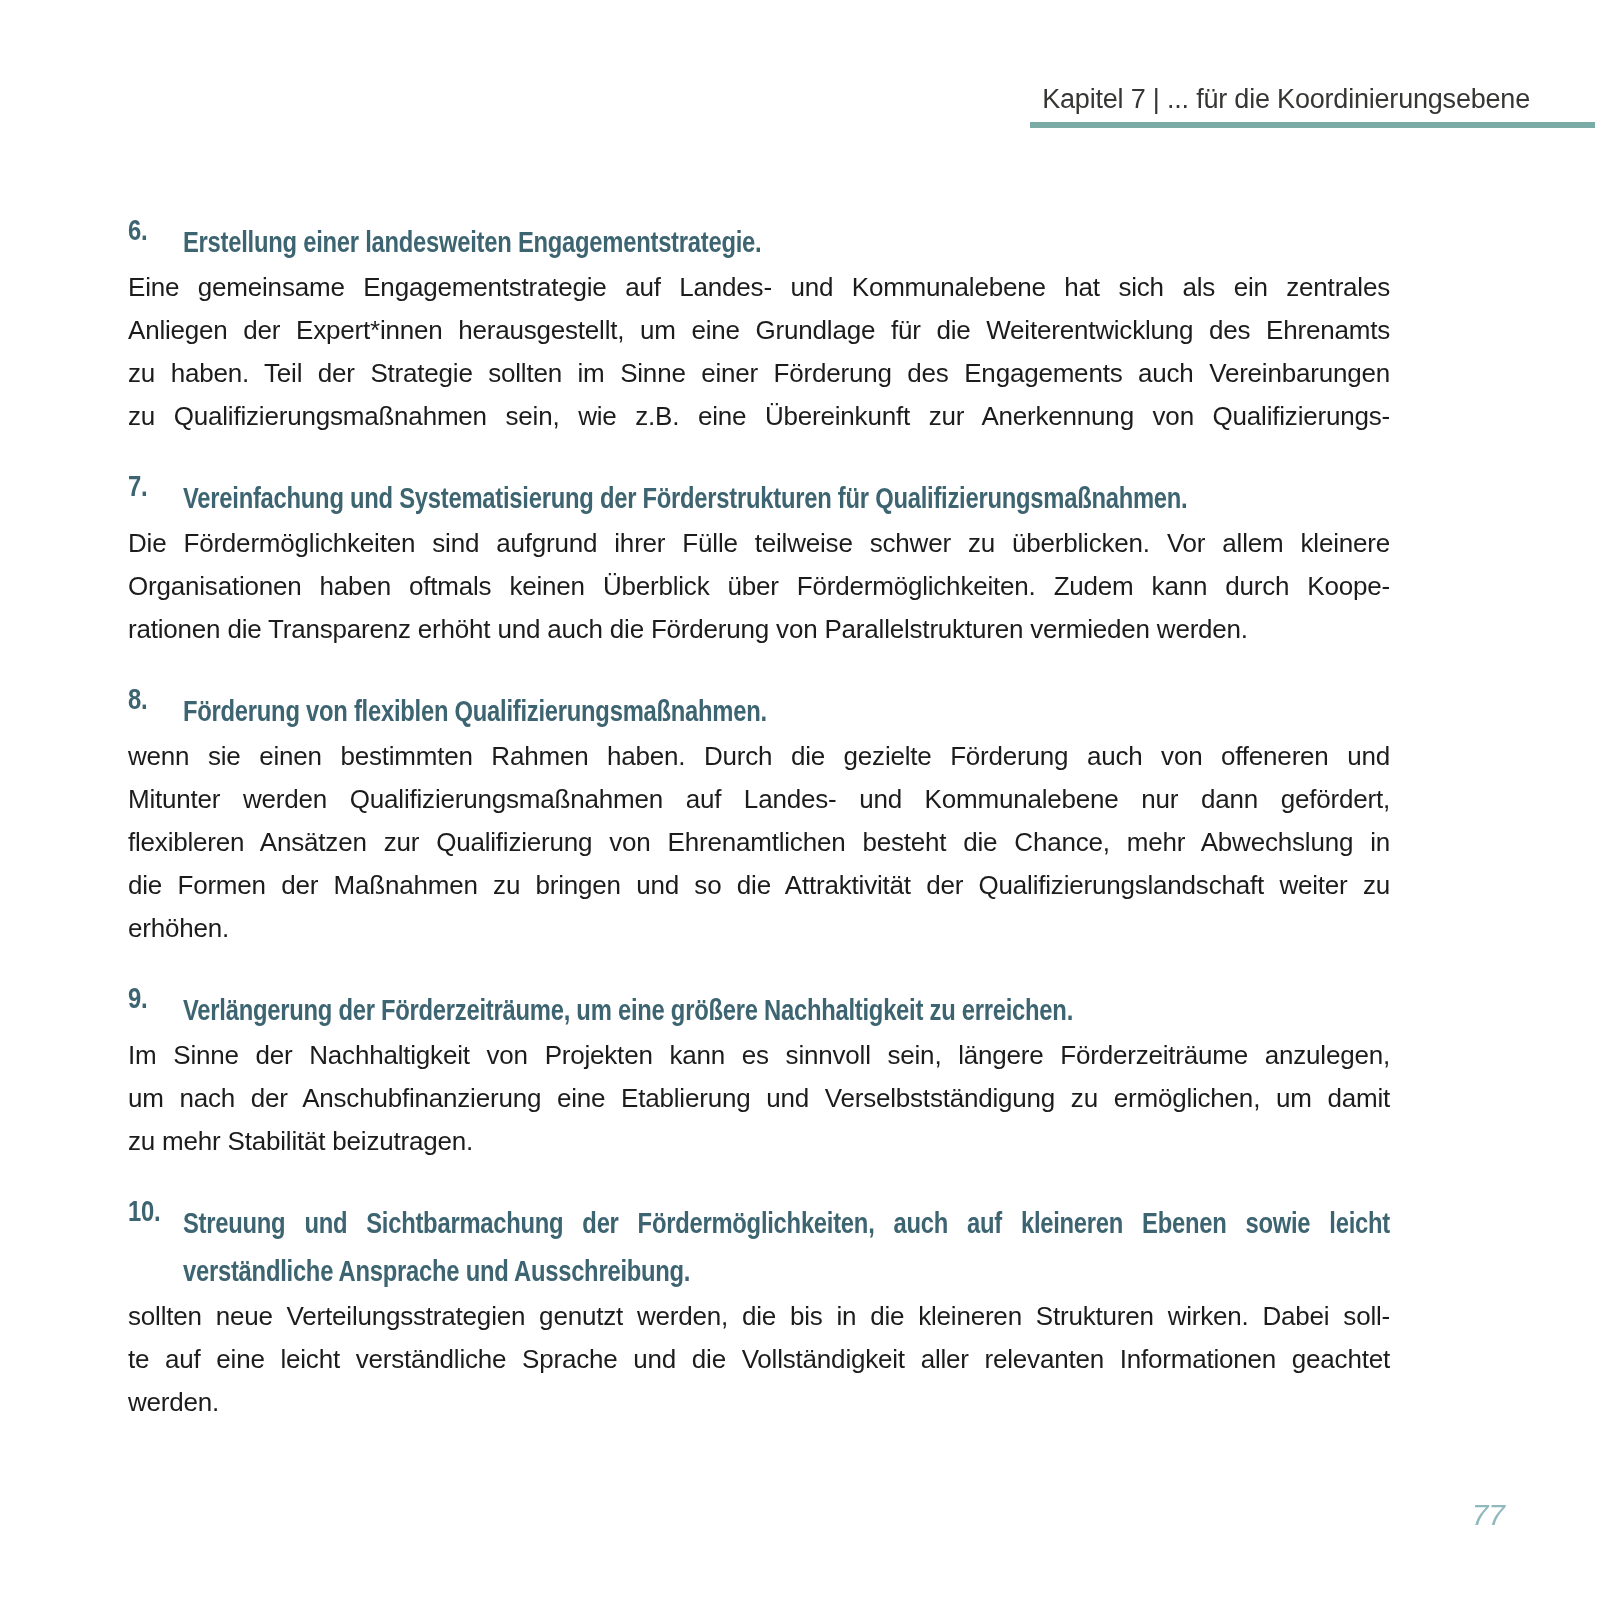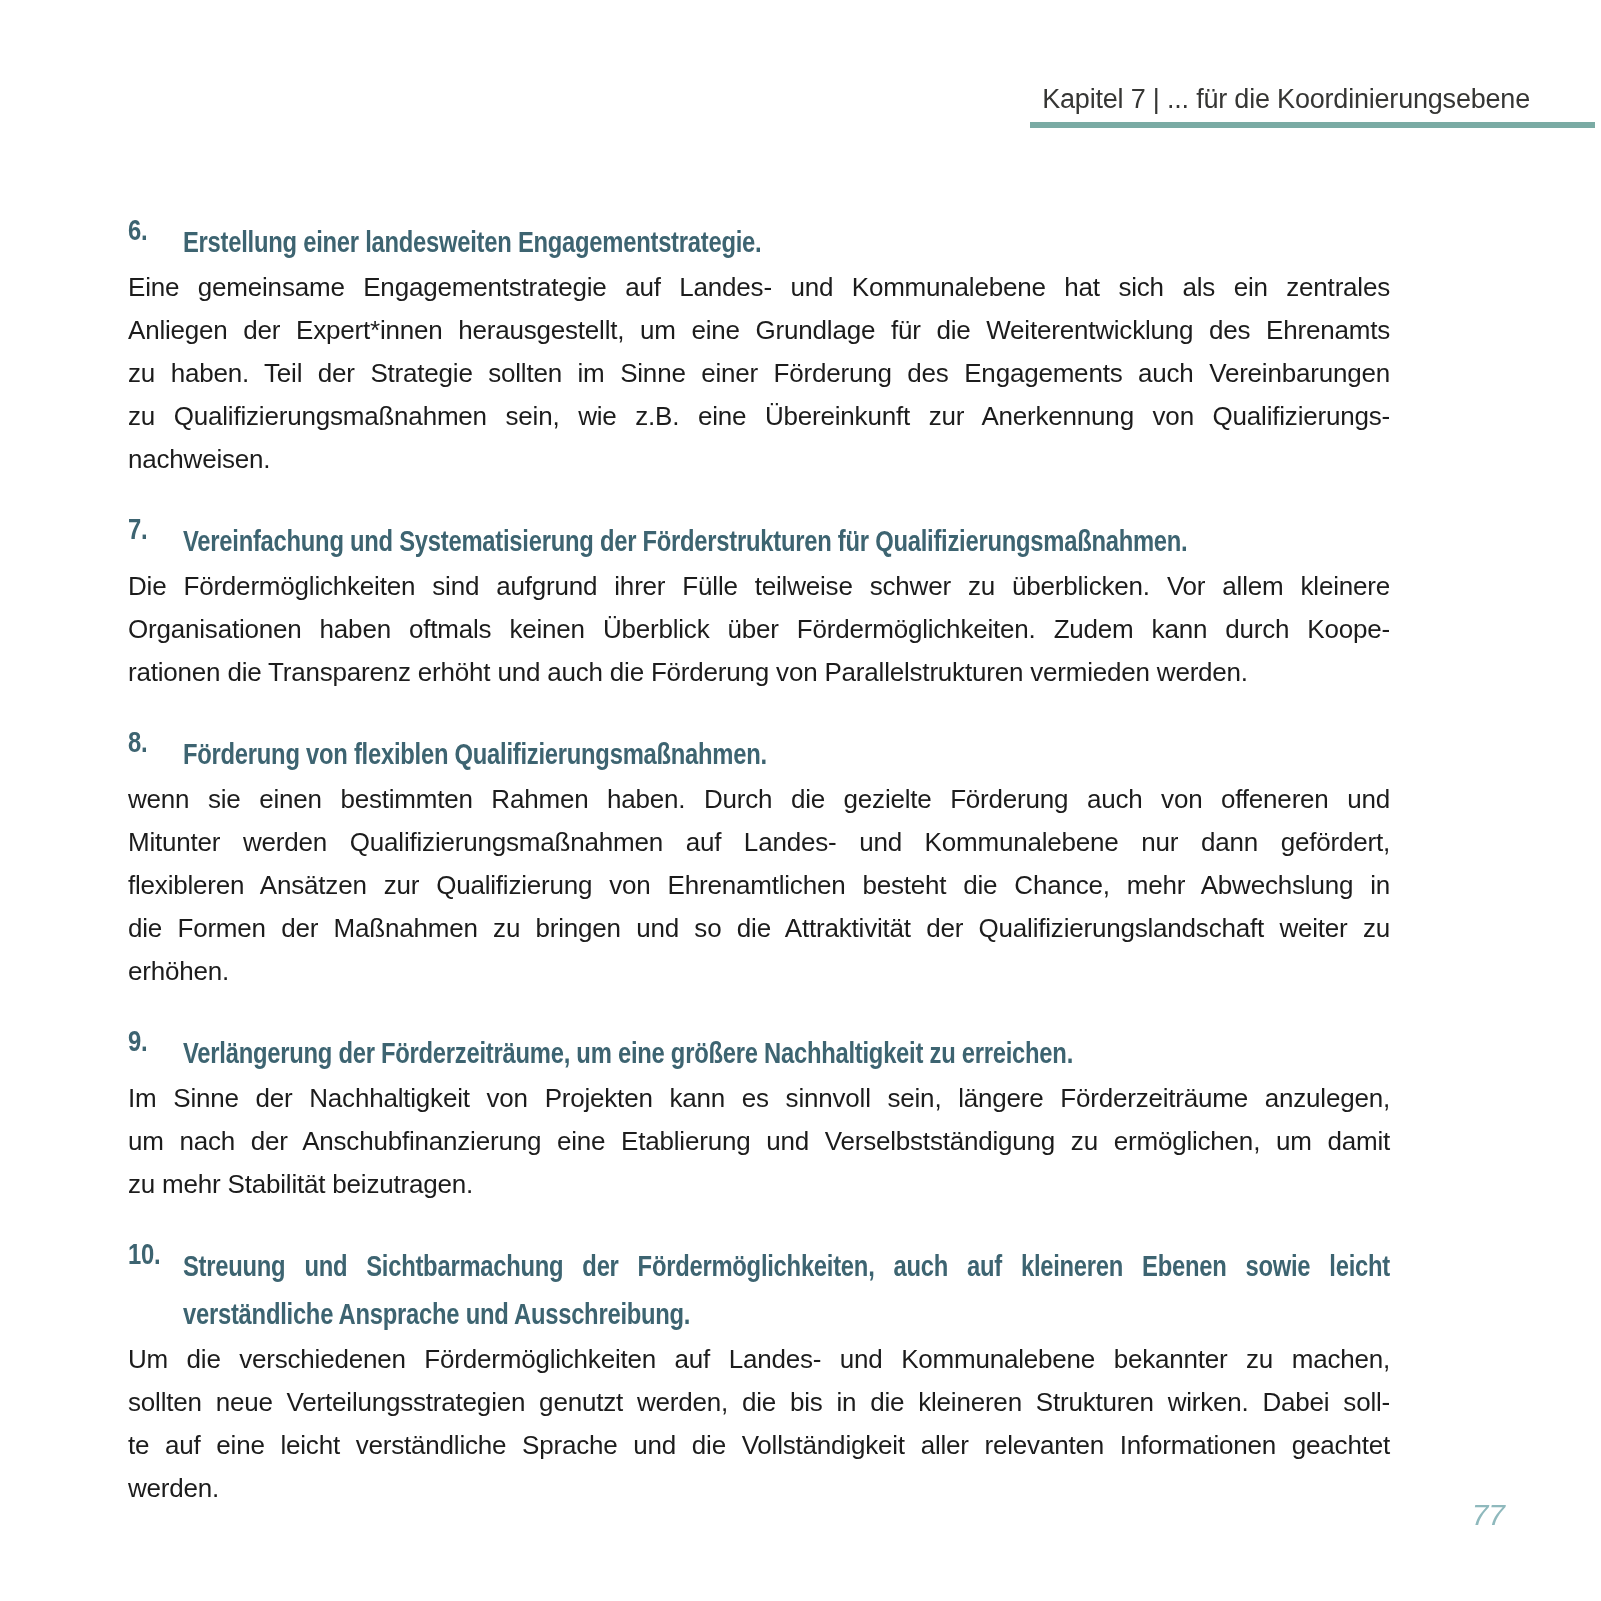--- a/index.html
+++ b/index.html
@@ -109,21 +109,20 @@
           <div class="sec-num">6.</div>
           <div class="title-lines">
             <div class="title-line last">Erstellung einer landesweiten Engagementstrategie.</div>
           </div>
         </div>
         <div class="sec-body">
           <div class="body-line">Eine gemeinsame Engagementstrategie auf Landes- und Kommunalebene hat sich als ein zentrales</div>
           <div class="body-line">Anliegen der Expert*innen herausgestellt, um eine Grundlage für die Weiterentwicklung des Ehrenamts</div>
           <div class="body-line">zu haben. Teil der Strategie sollten im Sinne einer Förderung des Engagements auch Vereinbarungen</div>
           <div class="body-line">zu Qualifizierungsmaßnahmen sein, wie z.B. eine Übereinkunft zur Anerkennung von Qualifizierungs-</div>
-          <div class="body-line last">nachweisen.</div>
         </div>
       </section>
       <section class="section">
         <div class="title-row">
           <div class="sec-num">7.</div>
           <div class="title-lines">
             <div class="title-line last">Vereinfachung und Systematisierung der Förderstrukturen für Qualifizierungsmaßnahmen.</div>
           </div>
         </div>
         <div class="sec-body">
@@ -162,21 +161,20 @@
       </section>
       <section class="section">
         <div class="title-row">
           <div class="sec-num">10.</div>
           <div class="title-lines">
             <div class="title-line">Streuung und Sichtbarmachung der Fördermöglichkeiten, auch auf kleineren Ebenen sowie leicht</div>
             <div class="title-line last">verständliche Ansprache und Ausschreibung.</div>
           </div>
         </div>
         <div class="sec-body">
-          <div class="body-line">Um die verschiedenen Fördermöglichkeiten auf Landes- und Kommunalebene bekannter zu machen,</div>
           <div class="body-line">sollten neue Verteilungsstrategien genutzt werden, die bis in die kleineren Strukturen wirken. Dabei soll-</div>
           <div class="body-line">te auf eine leicht verständliche Sprache und die Vollständigkeit aller relevanten Informationen geachtet</div>
           <div class="body-line last">werden.</div>
         </div>
       </section>
     </main>
 
   <div class="page-number">77</div>
 
 </div>

